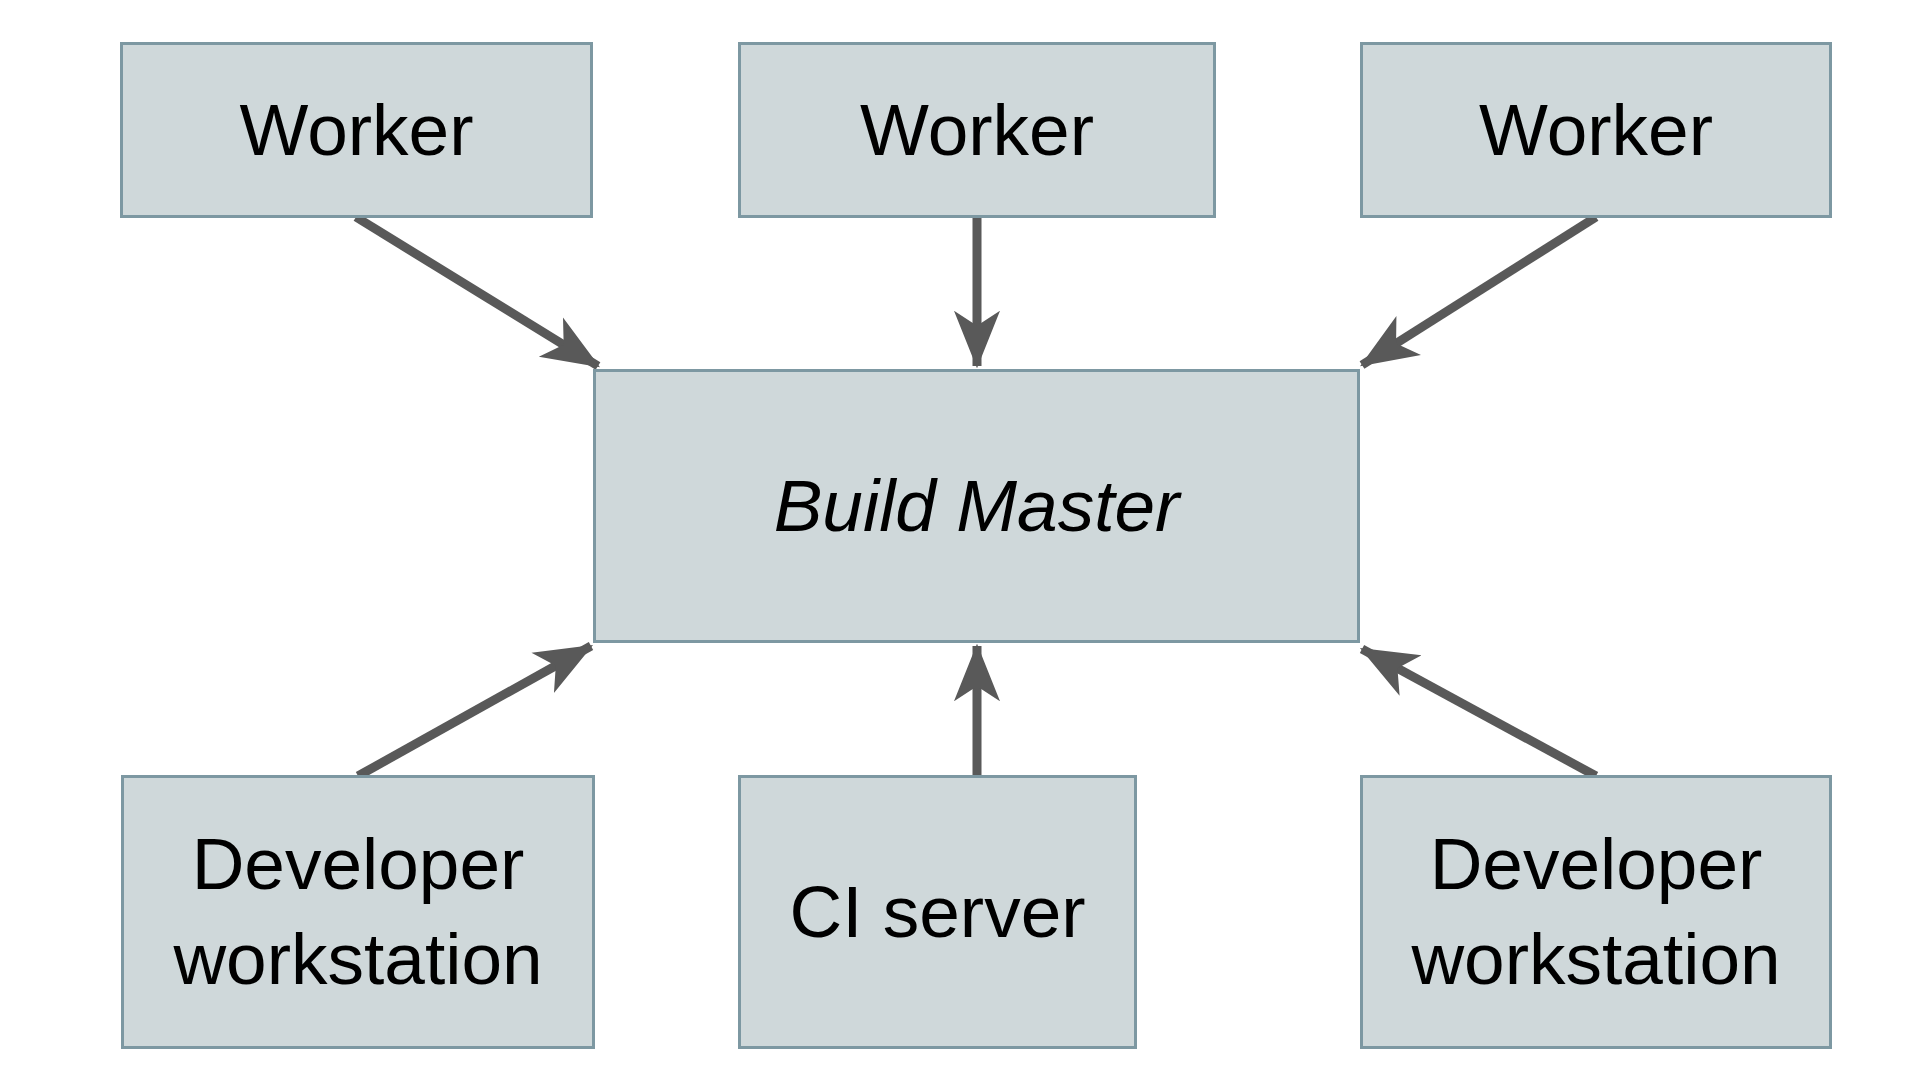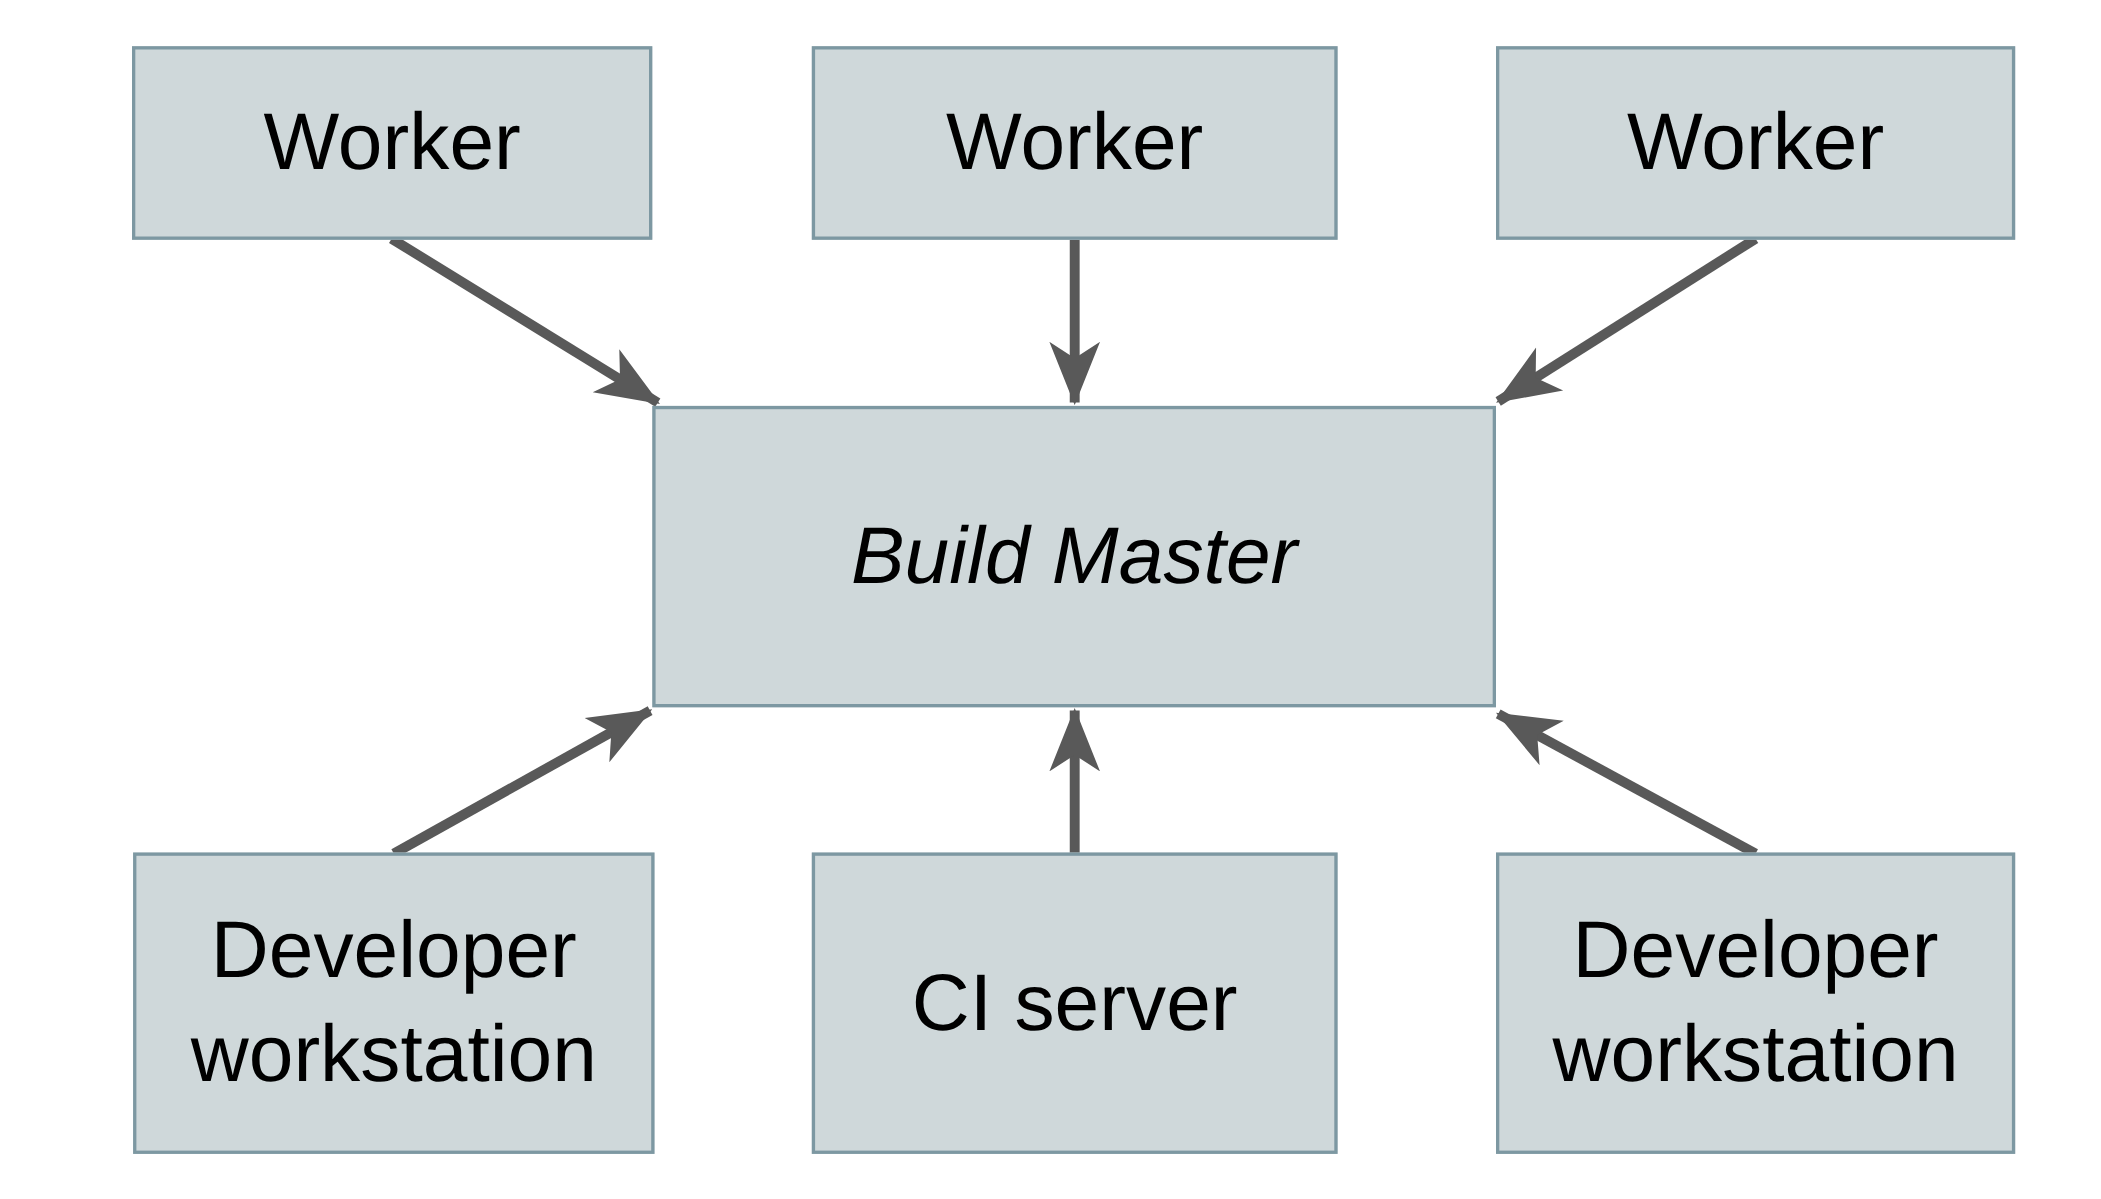--- a/index.html
+++ b/index.html
@@ -47,21 +47,21 @@
     font-size: 73px;
     line-height: 1.3;
     letter-spacing: 0px;
   }
   
   .n-worker-1      { left: 120px;  top: 42px;  width: 473px; height: 176px; }
   .n-worker-2      { left: 738px;  top: 42px;  width: 478px; height: 176px; }
   .n-worker-3      { left: 1360px; top: 42px;  width: 472px; height: 176px; }
   .n-build-master  { left: 593px;  top: 369px; width: 767px; height: 274px; font-style: italic; }
   .n-dev-left      { left: 121px;  top: 775px; width: 474px; height: 274px; }
-  .n-ci-server     { left: 738px;  top: 775px; width: 478px; height: 274px; }
+  .n-ci-server     { left: 738px;  top: 775px; width: 399px; height: 274px; }
   .n-dev-right     { left: 1360px; top: 775px; width: 472px; height: 274px; }
 </style>
 </head>
 <body>
 
 <div class="canvas">
 
   <svg class="edges" viewBox="0 0 1910 1090" xmlns="http://www.w3.org/2000/svg">
     <defs>
       <marker id="arrow" viewBox="0 0 10 8" refX="9.6" refY="4" markerWidth="6.4" markerHeight="5.4" orient="auto">

